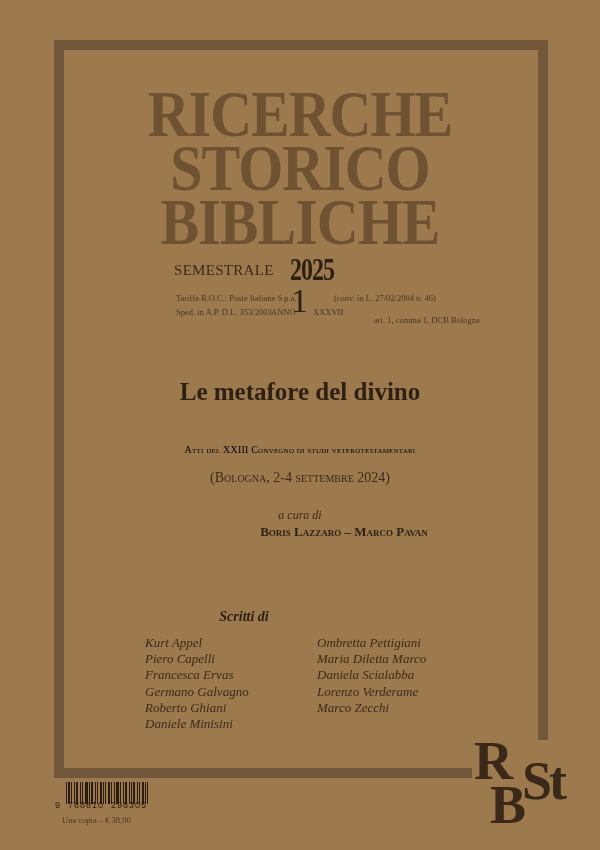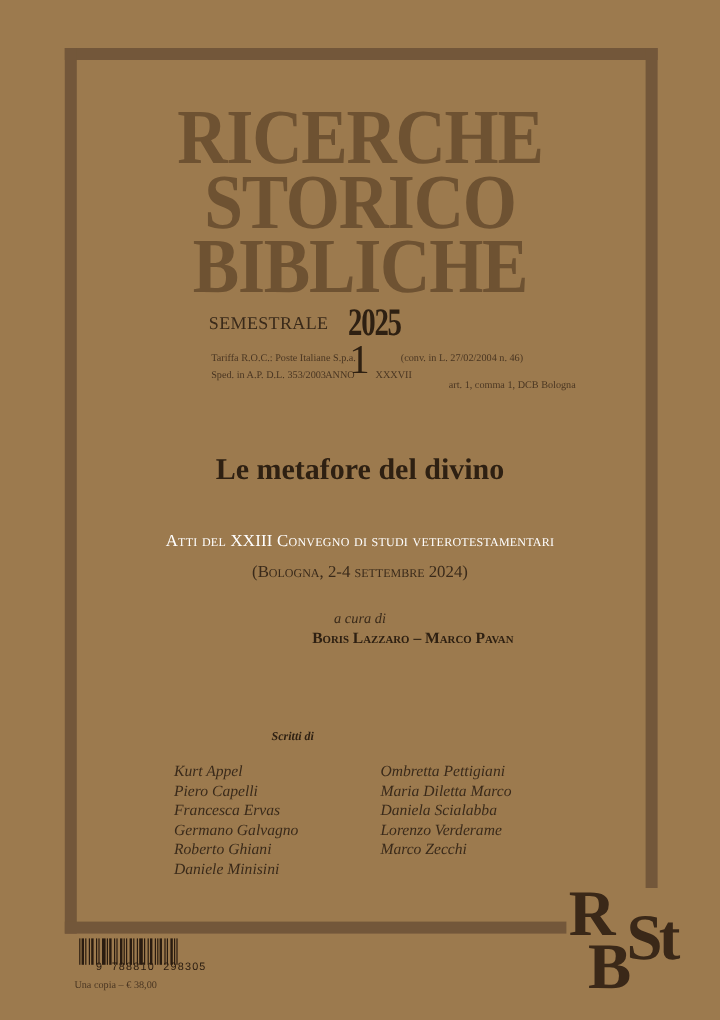--- a/index.html
+++ b/index.html
@@ -26,35 +26,35 @@
     .issue-row { position: absolute; top: 252px; left: 0; width: 492px; height: 40px; }
     .semestrale { position: absolute; left: 174px; top: 10px; font-size: 15px; color: #3a2a1a; letter-spacing: 0.3px; }
     .year { position: absolute; left: 290px; top: 0px; font-size: 24px; font-weight: bold; color: #2e2012; transform: scaleY(1.35); transform-origin: top left; letter-spacing: -1px; }
     .period { position: absolute; left: 333px; top: 10px; font-size: 15px; color: #3a2a1a; }
 
     .small { position: absolute; font-size: 8.5px; color: #4a3622; white-space: nowrap; text-align: center; }
     .num1 { position: absolute; left: 291px; top: 282px; font-size: 34px; color: #2e2012; }
 
     .center { position: absolute; left: 0; width: 600px; text-align: center; }
     .main-title { top: 378px; font-size: 25px; font-weight: bold; color: #2e2012; }
-    .atti { top: 444px; font-size: 14px; font-variant: small-caps; color: #ffffff; letter-spacing: 0.2px; }
+    .atti { top: 444px; font-size: 10px; font-variant: small-caps; color: #000000; letter-spacing: 0.2px; }
     .place { top: 470px; font-size: 14px; font-variant: small-caps; color: #3a2a1a; }
     .acura { top: 508px; font-size: 12px; font-style: italic; color: #3a2a1a; }
     .editors { top: 524px; font-size: 13px; font-weight: bold; font-variant: small-caps; color: #2e2012; margin-left: 44px; }
-    .scritti { top: 609px; font-size: 10px; font-weight: bold; font-style: italic; color: #2e2012; left: 0; width: 488px; }
+    .scritti { top: 609px; font-size: 14px; font-weight: bold; font-style: italic; color: #2e2012; left: 0; width: 488px; }
 
     .authors-col { position: absolute; top: 635px; font-size: 13px; font-style: italic; color: #3a2a1a; line-height: 16.2px; }
     .authors-col div { white-space: nowrap; }
 
     .logo { position: absolute; left: 470px; top: 730px; width: 120px; height: 110px; color: #3a2818; font-weight: bold; font-family: "Liberation Serif", serif; }
     .logo span { position: absolute; font-size: 54px; line-height: 1; }
 
     .barcode { position: absolute; left: 66px; top: 782px; width: 94px; height: 22px; display: flex; align-items: stretch; gap: 0; }
     .barcode i { display: block; background: #2a1c10; height: 100%; }
-    .barcode-digits { position: absolute; left: 55px; top: 800px; font-family: "Liberation Sans", sans-serif; font-size: 9px; color: #2a1c10; letter-spacing: 1px; white-space: pre; margin-left: 25px; }
+    .barcode-digits { position: absolute; left: 55px; top: 800px; font-family: "Liberation Sans", sans-serif; font-size: 9px; color: #2a1c10; letter-spacing: 1px; white-space: pre; }
     .price { position: absolute; left: 62px; top: 815px; font-size: 8.5px; color: #4a3622; }
   </style>
 </head>
 <body>
 
 <div>
   <div class="frame-top"></div>
   <div class="frame-left"></div>
   <div class="frame-right"></div>
   <div class="frame-bottom"></div>

